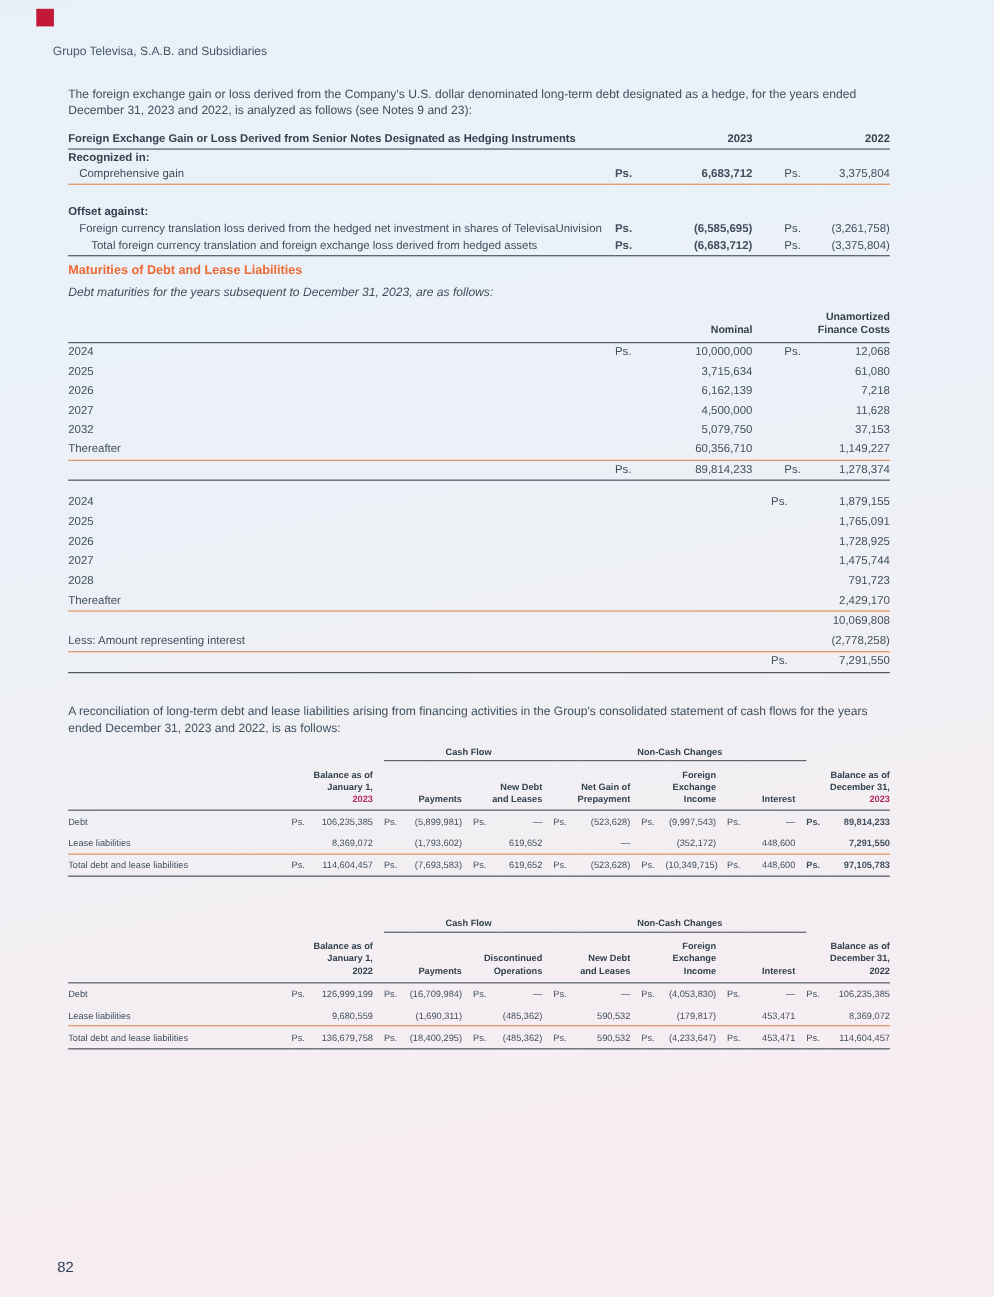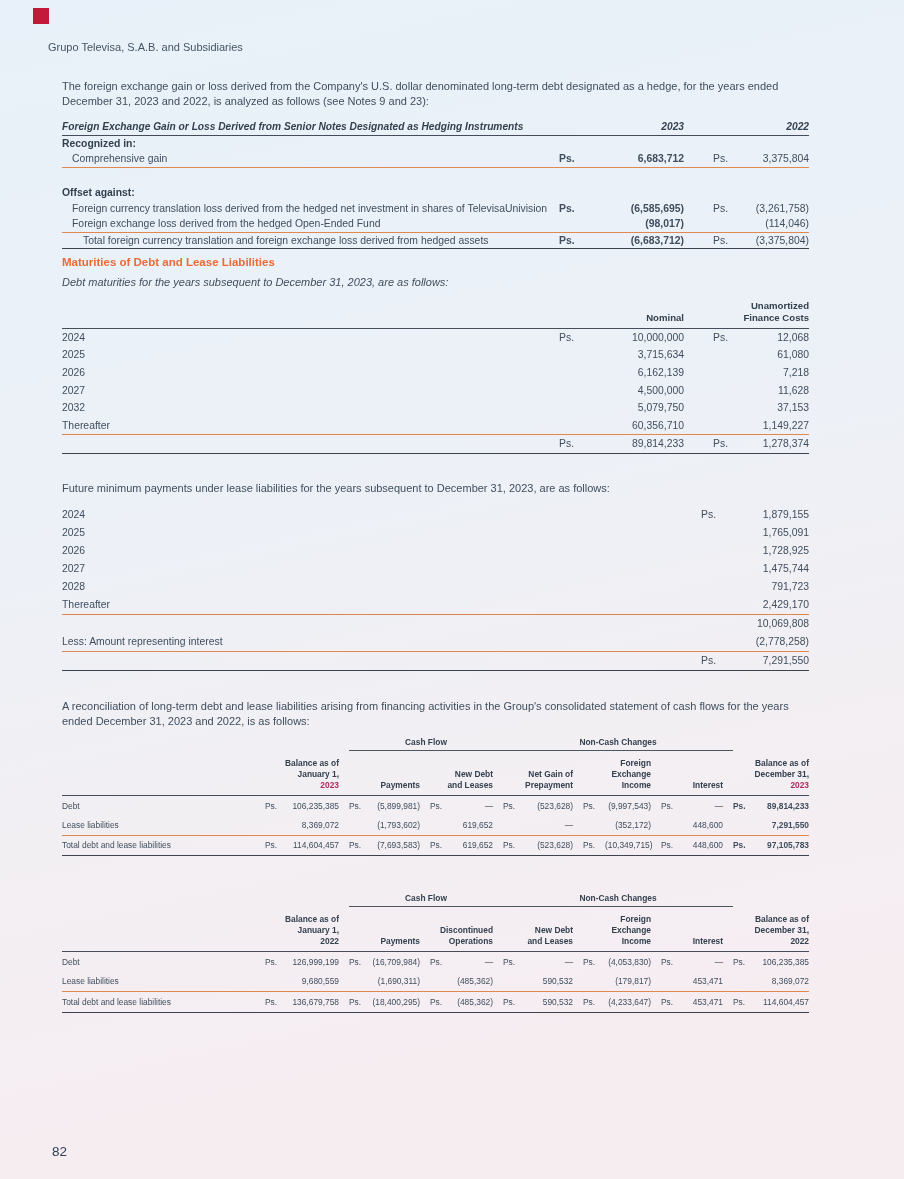--- a/index.html
+++ b/index.html
@@ -19,21 +19,21 @@
   .dark{color:#33414f;}
   .magenta{color:#b02a5e;font-weight:bold;}
   
   .t5 td,.t5 th{font-size:10.4px;}
   .t5 .lbl{width:497px;}
   .t5 .ps1{width:30px;}
   .t5 .v1{width:71px;text-align:right;}
   .t5 .ps2{width:37px;padding-left:29px;}
   .t5 .v2{width:112px;text-align:right;}
   .fx td{padding-top:2px;padding-bottom:2.5px;}
-  .fx .head th{font-weight:bold;color:#33414f;border-bottom:1.4px solid #454e58;padding-bottom:3px;font-size:10.2px;font-style:italic;}
+  .fx .head th{font-weight:bold;color:#33414f;border-bottom:1.4px solid #454e58;padding-bottom:3px;font-size:10.2px;}
   .ind1{padding-left:10px !important;}
   .ind2{padding-left:21px !important;}
   .orange-b td{border-bottom:1.2px solid #e0884f;}
   .dark-b td{border-bottom:1.6px solid #3c454f;}
   .spacer td{height:13px;border:none;}
   .mat td{padding-top:3.2px;padding-bottom:3.4px;}
   .mat .head th{font-weight:bold;color:#33414f;font-size:9.6px;line-height:1.25;border-bottom:1.3px solid #454e58;padding-bottom:4px;}
   .lease td{padding-top:3.4px;padding-bottom:3.6px;font-size:10.4px;}
   .t3 .lbl{width:639px;}
   .t3 .ps{width:30px;}
@@ -96,27 +96,20 @@
       <tr>
         <td class="lbl b dark" colspan="5">Offset against:</td>
       </tr>
       <tr>
         <td class="lbl ind1">Foreign currency translation loss derived from the hedged net investment in shares of TelevisaUnivision</td>
         <td class="ps1 b">Ps.</td>
         <td class="v1 b">(6,585,695)</td>
         <td class="ps2">Ps.</td>
         <td class="v2">(3,261,758)</td>
       </tr>
-      <tr class="orange-b">
-        <td class="lbl ind1">Foreign exchange loss derived from the hedged Open-Ended Fund</td>
-        <td class="ps1"></td>
-        <td class="v1 b">(98,017)</td>
-        <td class="ps2"></td>
-        <td class="v2">(114,046)</td>
-      </tr>
       <tr class="dark-b">
         <td class="lbl ind2">Total foreign currency translation and foreign exchange loss derived from hedged assets</td>
         <td class="ps1 b">Ps.</td>
         <td class="v1 b">(6,683,712)</td>
         <td class="ps2">Ps.</td>
         <td class="v2">(3,375,804)</td>
       </tr>
     </tbody>
       </table>
 
@@ -180,21 +173,20 @@
       <tr class="dark-b">
         <td class="lbl"></td>
         <td class="ps1">Ps.</td>
         <td class="v1">89,814,233</td>
         <td class="ps2">Ps.</td>
         <td class="v2">1,278,374</td>
       </tr>
     </tbody>
       </table>
 
-    <p class="p2">Future minimum payments under lease liabilities for the years subsequent to December 31, 2023, are as follows:</p>
 
     <table class="t3 lease" style="margin-top:10px;">
       <tbody>
           <tr>
         <td class="lbl">2024</td>
         <td class="ps">Ps.</td>
         <td class="v">1,879,155</td>
       </tr>
       <tr>
         <td class="lbl">2025</td>

